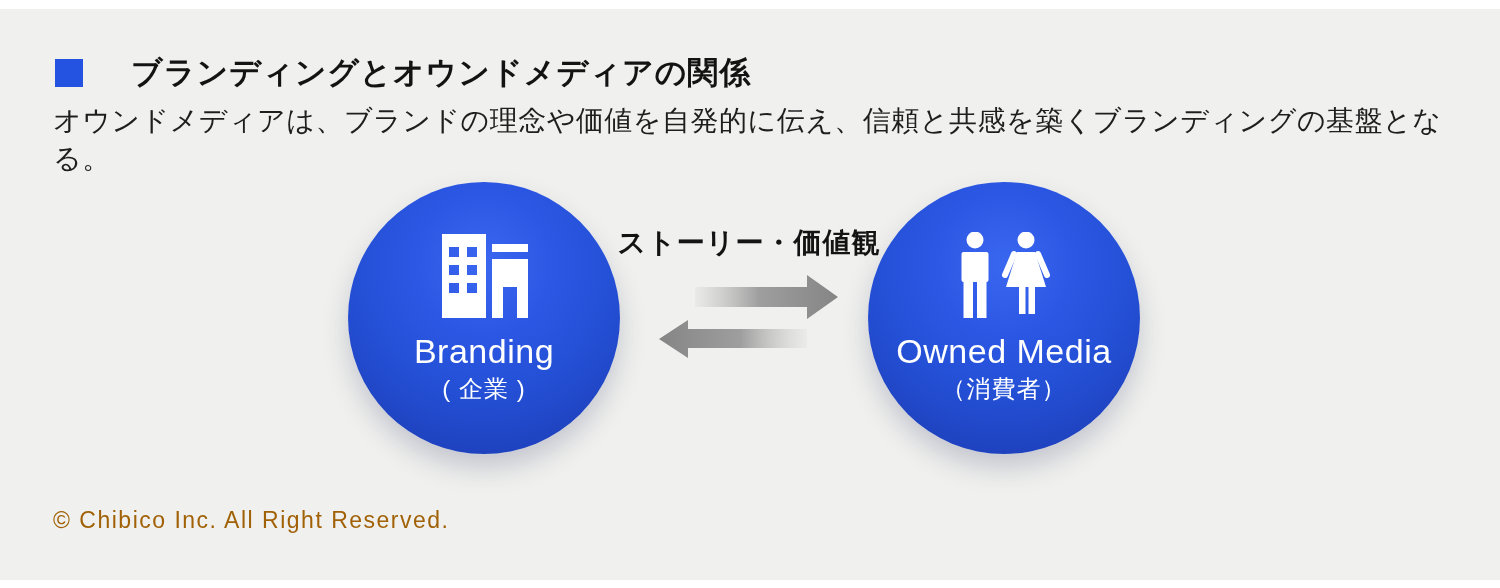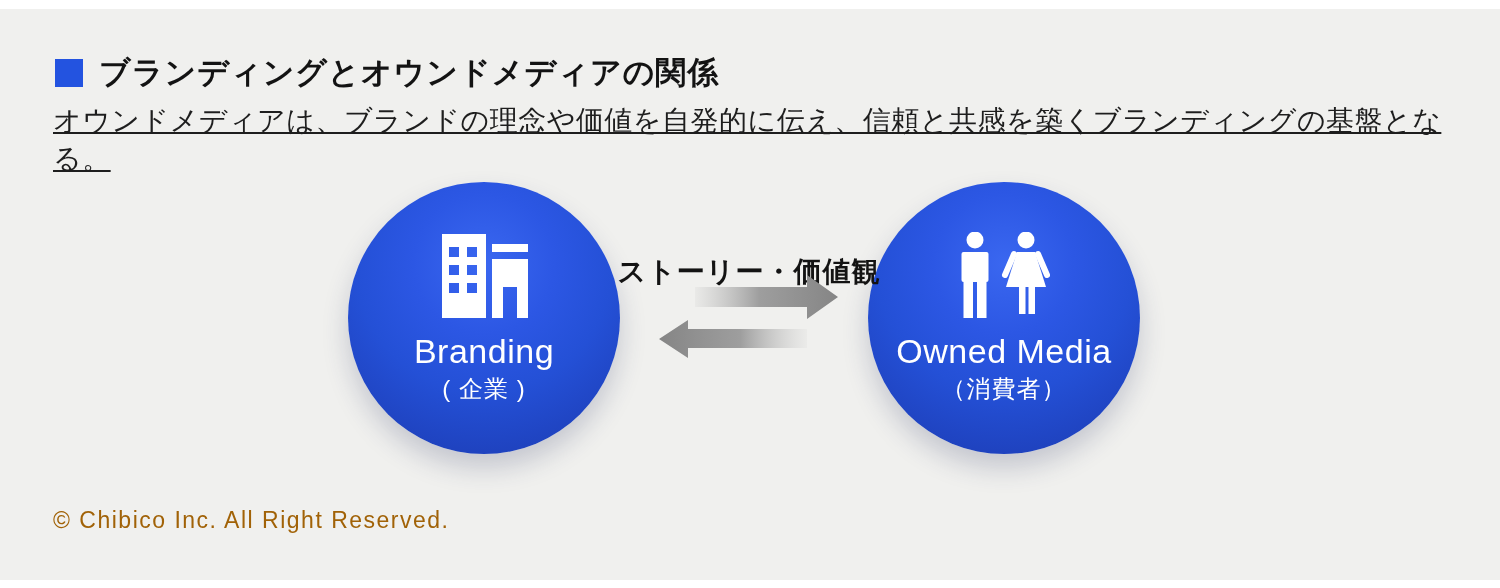--- a/index.html
+++ b/index.html
@@ -2,42 +2,42 @@
 <html><head>
 <meta charset="utf-8">
 <style>
   * { margin:0; padding:0; box-sizing:border-box; }
   html,body { width:1500px; height:588px; background:#ffffff;
     font-family:"Liberation Sans","DejaVu Sans",sans-serif; overflow:hidden; }
   .stage { position:relative; width:1500px; height:588px; background:#ffffff; }
   .panel { position:absolute; left:0; top:9px; width:1500px; height:571px; background:#f0f0ee; }
 
   
-  .header-row { position:absolute; left:55px; top:52px; display:flex; align-items:center; }
+  .header-row { position:absolute; left:55px; top:52px; display:flex; align-items:center;gap:32px; }
   .bullet { width:28px; height:28px; background:#2353e0; flex:0 0 auto; }
   .title { margin-left:16px; font-size:31px; font-weight:700; color:#131313; letter-spacing:1px; }
   .subtitle { position:absolute; left:53px; top:102px; width:1400px;
-    font-size:28px; font-weight:400; color:#1e1e1e; letter-spacing:0.5px;text-decoration:underline; }
+    font-size:28px; font-weight:400; color:#1e1e1e; letter-spacing:0.5px; }
 
   
   .sphere { position:absolute; width:272px; height:272px; border-radius:50%;
     background: radial-gradient(circle at 50% 30%,
       #3a67f0 0%, #2c57e4 30%, #2450d6 55%, #1f43c0 80%, #1c3aa8 100%);
     box-shadow: 0 14px 26px rgba(45,55,100,0.22);
     display:flex; flex-direction:column; align-items:center; color:#ffffff; }
   .sphere-left  { left:348px; top:182px; }
   .sphere-right { left:868px; top:182px; }
   .node-icon { height:84px; margin-top:52px; display:flex; align-items:flex-end; }
   .node-label { margin-top:16px; font-size:34px; font-weight:400; letter-spacing:0.5px; line-height:1; }
   .node-sublabel { margin-top:9px; font-size:24px; font-weight:400; letter-spacing:1px; line-height:1; }
 
   
   .arrows { position:absolute; left:650px; top:270px; width:195px; height:92px; }
   .arrow-label { position:absolute; transform:translateX(-50%); white-space:nowrap;
-    font-size:28px; font-weight:700; color:#131313; letter-spacing:1px;margin-top:29px; }
+    font-size:28px; font-weight:700; color:#131313; letter-spacing:1px; }
   .arrow-label-top { left:749px; top:224px; }
   .arrow-label-bottom { left:746px; top:379px; }
 
   
   .footer { position:absolute; left:53px; top:507px; font-size:23px;
     color:#a16207; letter-spacing:1.5px; }
 </style>
 </head>
 <body>
 

